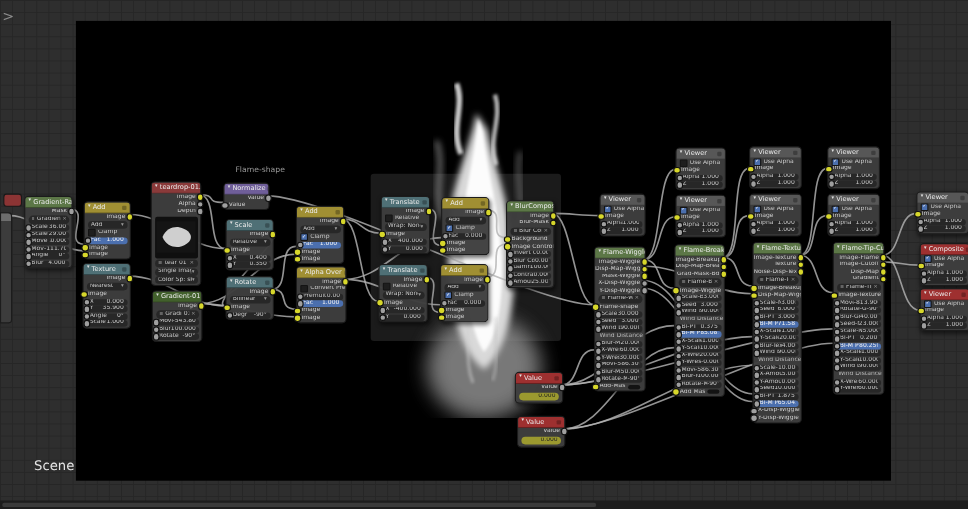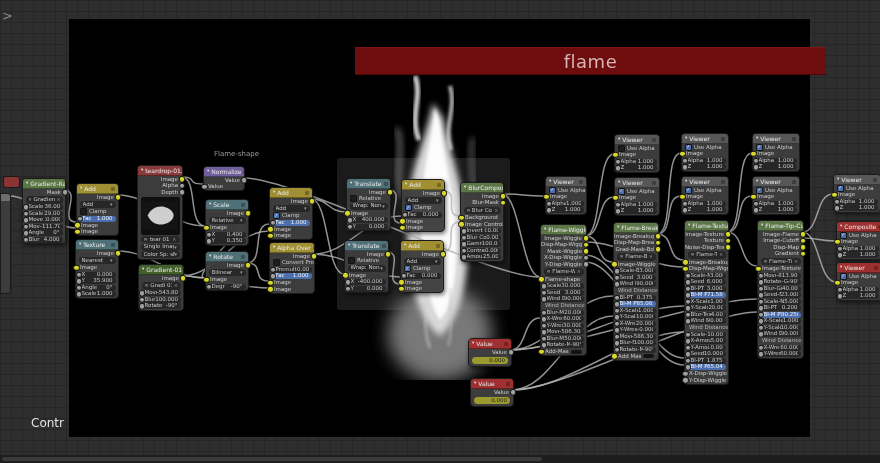--- a/index.html
+++ b/index.html
@@ -79,23 +79,20 @@
     <path d="M78,35 C70,75 48,115 52,165 C55,215 62,250 85,268 C105,252 115,210 112,162 C110,122 95,85 88,50 Z" fill="#d9d9d9" filter="url(#fb1)"></path>
     <path d="M80,40 C76,80 62,120 66,165 C69,205 75,238 85,252 C97,240 103,205 101,165 C99,125 88,85 84,52 Z" fill="#ffffff" opacity="0.92" filter="url(#fb3)"></path>
     <path d="M60,8 C68,28 54,48 64,72" stroke="#efefef" stroke-width="5" fill="none" opacity="0.85" filter="url(#fb3)"></path>
     <path d="M95,18 C102,40 88,58 96,82" stroke="#e4e4e4" stroke-width="4" fill="none" opacity="0.8" filter="url(#fb3)"></path>
     <path d="M42,60 C50,85 38,105 48,130" stroke="#ababab" stroke-width="4" fill="none" opacity="0.7" filter="url(#fb1)"></path>
     <path d="M118,70 C112,95 124,115 114,140" stroke="#969696" stroke-width="4" fill="none" opacity="0.6" filter="url(#fb1)"></path>
     <path d="M70,225 C72,248 68,263 75,280" stroke="#cfcfcf" stroke-width="3" fill="none" opacity="0.5" filter="url(#fb3)"></path>
     <path d="M96,220 C94,244 99,260 93,278" stroke="#c2c2c2" stroke-width="3" fill="none" opacity="0.45" filter="url(#fb3)"></path>
   </svg>
 
-  <div class="banner">
-    <span>flame</span>
-  </div>
 
   <svg id="wires">
       <path d="M64,190 C82,190 58,222 76,222" fill="none" stroke="#b2b2b2" stroke-width="1.5" opacity="0.82"></path>
       <path d="M9,196 C35.8,196 49.2,228 76,228" fill="none" stroke="#b2b2b2" stroke-width="1.5" opacity="0.82"></path>
       <path d="M117,195 C152.2,195 169.8,226 205,226" fill="none" stroke="#b2b2b2" stroke-width="1.5" opacity="0.82"></path>
       <path d="M117,251 C152.2,251 169.8,278 205,278" fill="none" stroke="#b2b2b2" stroke-width="1.5" opacity="0.82"></path>
       <path d="M181,177 C199,177 185,184 203,184" fill="none" stroke="#b2b2b2" stroke-width="1.5" opacity="0.82"></path>
       <path d="M181,177 C199,177 187,226 205,226" fill="none" stroke="#b2b2b2" stroke-width="1.5" opacity="0.82"></path>
       <path d="M243,178 C298,178 485,277 540,277" fill="none" stroke="#b2b2b2" stroke-width="1.5" opacity="0.82"></path>
       <path d="M247,211 C265,211 187,278 205,278" fill="none" stroke="#b2b2b2" stroke-width="1.5" opacity="0.82"></path>
@@ -1280,18 +1277,18 @@
           <span class="fl"></span>
           <span class="fv">0.000</span>
         </div>
       </div>
     </div>
 
   <div class="collapsed-red"></div>
   <div class="left-strip"></div>
 
   <span class="chevron">&gt;</span>
-  <div class="scene-label">Contr</div>
+  <div class="scene-label">Scene</div>
 
   <div class="hscroll">
     <div class="handle"></div>
   </div>
 </div>
 
 </body></html>

